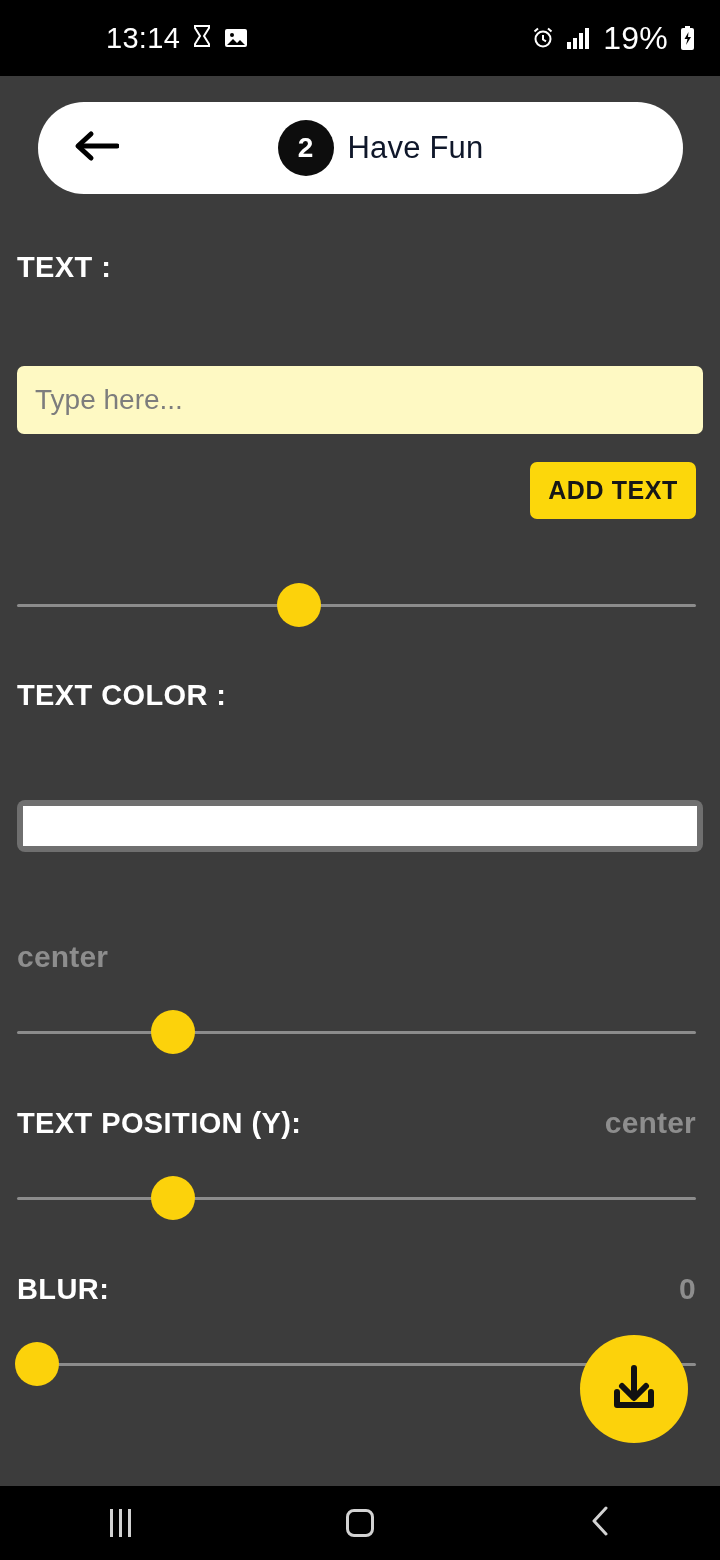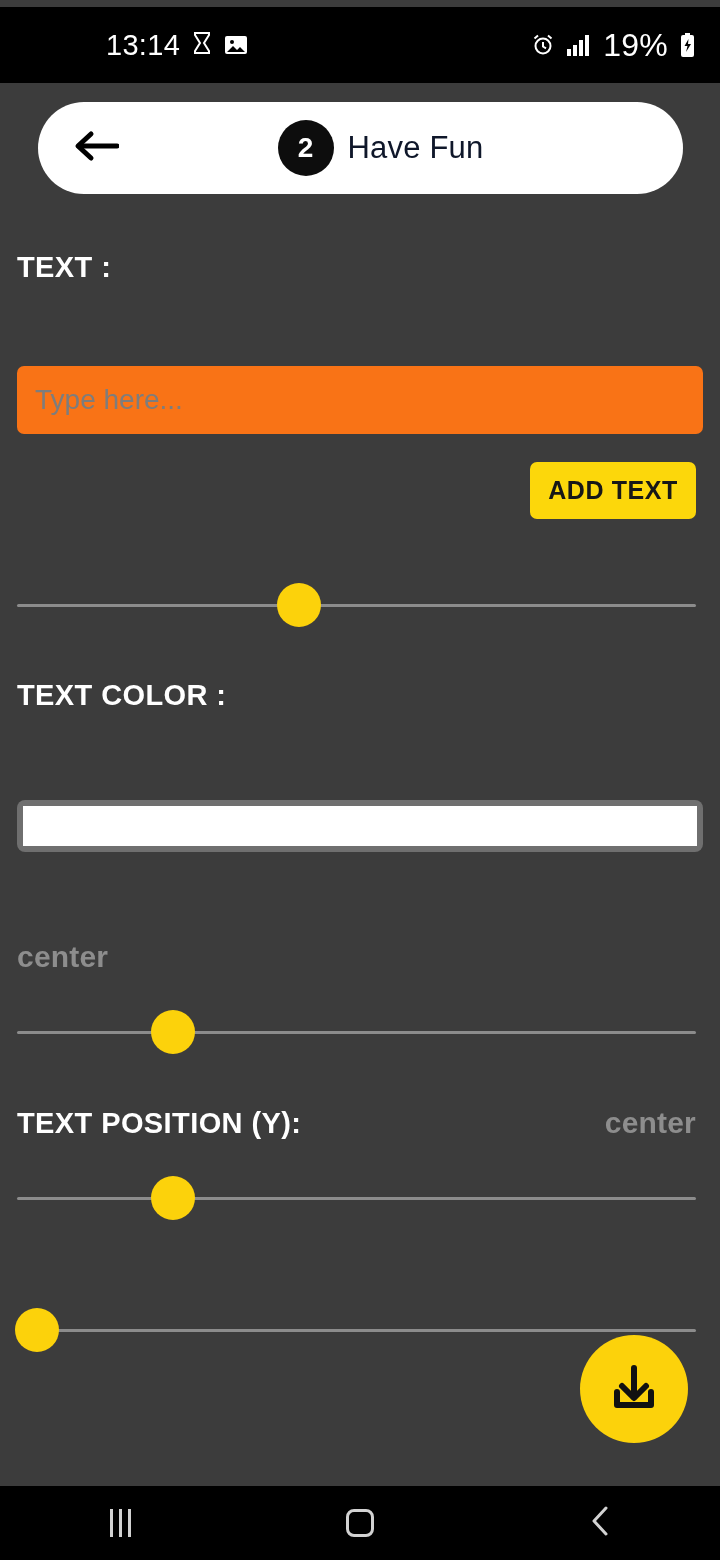--- a/index.html
+++ b/index.html
@@ -11,21 +11,21 @@
   }
   .phone {
     position: relative;
     width: 720px; height: 1560px;
     background: #3c3c3c;
     overflow: hidden;
   }
 
   
   .status-bar {
-    position: absolute; top: 7px; left: 0;
+    position: absolute; top: 0; left: 0;
     width: 720px; height: 76px;
     background: #000;
     display: flex; align-items: center;
     justify-content: space-between;
     padding: 0 24px;
     color: #fff;
   }
   .status-left, .status-right {
     display: flex; align-items: center; gap: 11px;
   }
@@ -79,21 +79,21 @@
   }
   .val {
     color: #8d8d8d; font-size: 30px; font-weight: bold;
     letter-spacing: 0.2px;
   }
 
   .text-input {
     display: block;
     margin: 0 17px;
     width: 686px; height: 68px;
-    background: #f97316;
+    background: #fef9c3;
     border: none; border-radius: 7px;
     font-size: 28px;
     color: #2c2c2c;
     padding: 0 18px;
     font-family: "Liberation Sans", sans-serif;
   }
   .text-input::placeholder { color: #7d7d7d; }
 
   .addtext-wrap {
     display: flex; justify-content: flex-end;
@@ -309,20 +309,24 @@
 
     <div class="spacer-28"></div>
 
     <div class="slider">
       <div class="track"></div>
       <div class="thumb" style="left:23%"></div>
     </div>
 
     <div class="spacer-44"></div>
 
+    <div class="row-label">
+      <span class="lbl">BLUR:</span>
+      <span class="val">0</span>
+    </div>
 
     <div class="spacer-28"></div>
 
     <div class="slider">
       <div class="track"></div>
       <div class="thumb" style="left:3%"></div>
     </div>
 
   </div>
 

